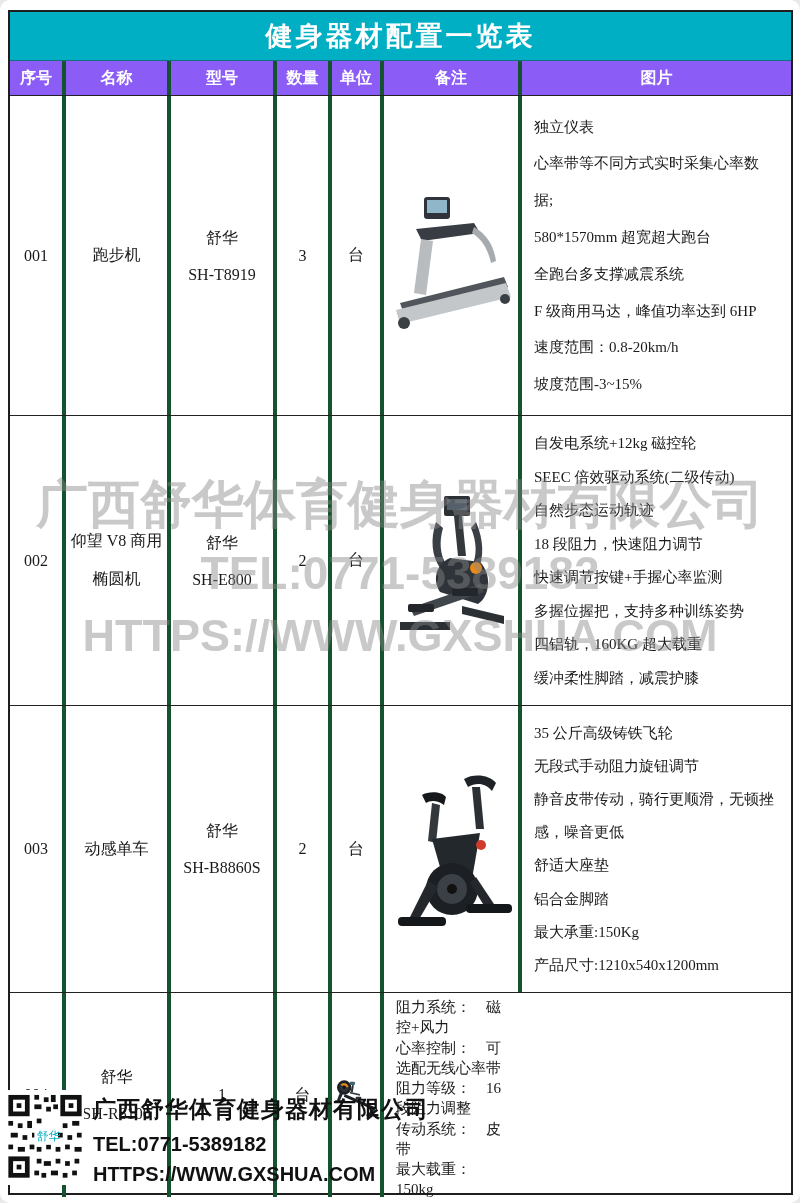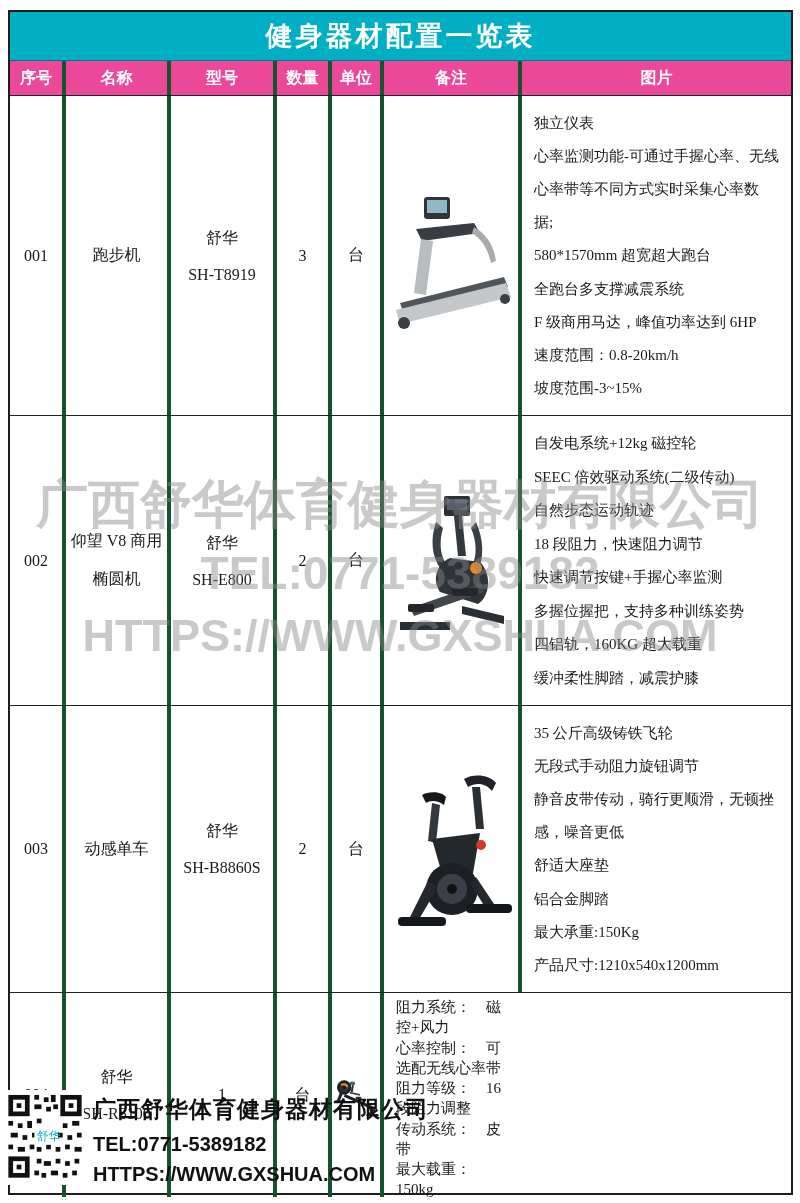--- a/index.html
+++ b/index.html
@@ -1,25 +1,25 @@
 <!DOCTYPE html>
 <html><head>
 <meta charset="utf-8">
 <style>
   * { margin:0; padding:0; box-sizing:border-box; }
   body { background:#e9e9e9; font-family:"Liberation Sans", sans-serif; }
-  .page { position:relative; width:800px; height:1203px; background:#ffffff; overflow:hidden; }
+  .page { position:relative; width:800px; height:1203px; background:#ffffff; overflow:hidden;border-radius:10px; }
 
   
   .sheet { position:absolute; left:8px; top:10px; width:785px; height:1185px;
            border:2px solid #1e1e1e; background:#fff; }
   .title-band { height:48px; background:#00AFC4; display:flex; align-items:center; justify-content:center; }
   .title-band span { color:#ffffff; font-size:27px; font-weight:bold; letter-spacing:3px; }
   .grid { display:grid; grid-template-columns:52px 105px 106px 55px 52px 138px 1fr; }
-  .head-band { height:35px; background:#ec4899; border-top:1px solid #14707e; }
+  .head-band { height:35px; background:#8b5cf6; border-top:1px solid #14707e; }
   .head-band .cell { color:#ffffff; font-size:16px; font-weight:bold; }
   .trow { border-top:1px solid #222; }
   .cell { border-left:4px solid #14532d; display:flex; align-items:center; justify-content:center;
           overflow:hidden; }
   .cell:first-child { border-left:none; }
   .ser { font-family:"Liberation Serif","DejaVu Serif",serif; color:#1a1a1a; font-size:16px; }
   .stack { flex-direction:column; gap:17px; text-align:center; }
   .stack div:empty { display:none; }
   .remarks { flex-direction:column; justify-content:space-evenly; align-items:flex-start;
              padding:4px 6px 4px 12px; text-align:left; }
@@ -86,21 +86,20 @@
           <path d="M86 56 C100 64 106 76 108 90 L103 92 C100 79 95 69 84 62 Z" fill="#a7abae"></path>
           <path d="M33 68 L26 122 L38 124 L45 70 Z" fill="#b8bcbf"></path>
           <path d="M12 132 L116 106 L120 116 L16 143 Z" fill="#50565c"></path>
           <path d="M8 139 L118 112 L123 126 L12 153 Z" fill="#c3c7ca"></path>
           <circle cx="16" cy="152" r="6" fill="#3a3f44"></circle>
           <circle cx="117" cy="128" r="5" fill="#3a3f44"></circle>
         </svg>
       </div>
       <div class="cell remarks">
         <div class="remark-line">独立仪表</div>
-        <div class="remark-line">心率监测功能-可通过手握心率、无线</div>
         <div class="remark-line">心率带等不同方式实时采集心率数</div>
         <div class="remark-line">据;</div>
         <div class="remark-line">580*1570mm 超宽超大跑台</div>
         <div class="remark-line">全跑台多支撑减震系统</div>
         <div class="remark-line">F 级商用马达，峰值功率达到 6HP</div>
         <div class="remark-line">速度范围：0.8-20km/h</div>
         <div class="remark-line">坡度范围-3~15%</div>
       </div>
     </div>
 

